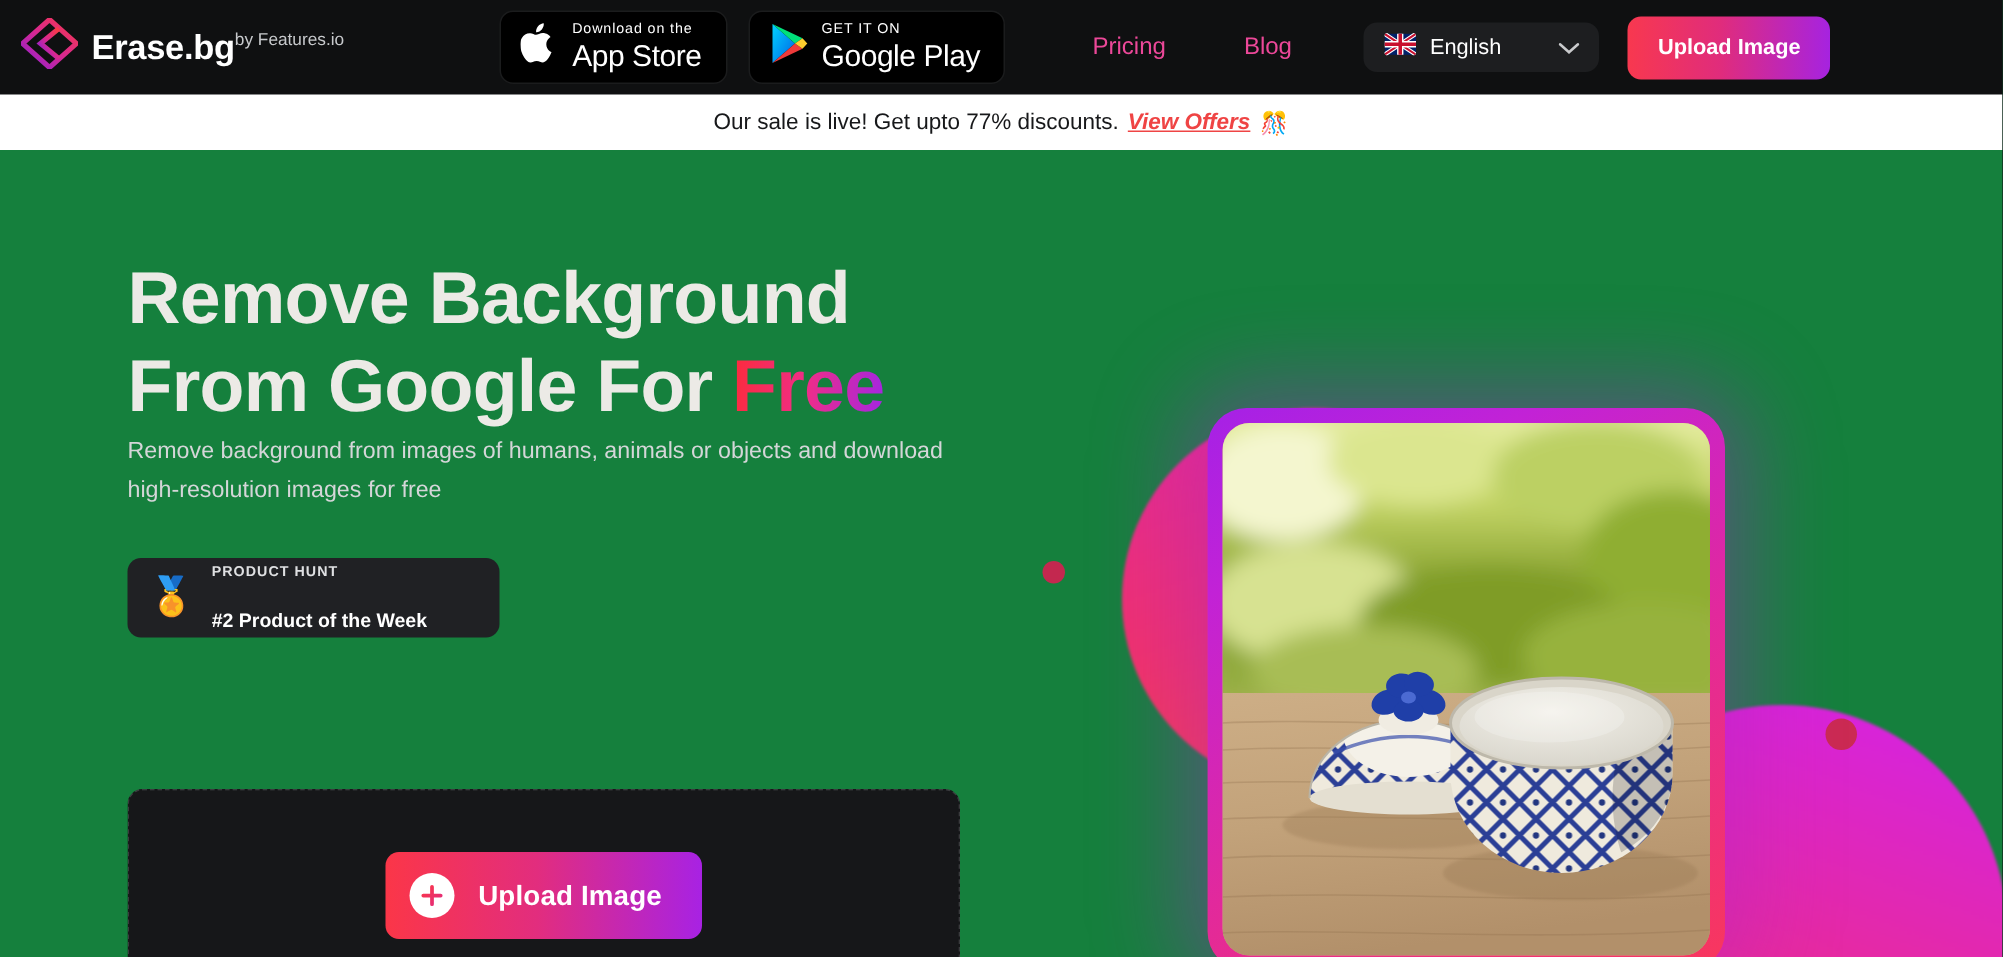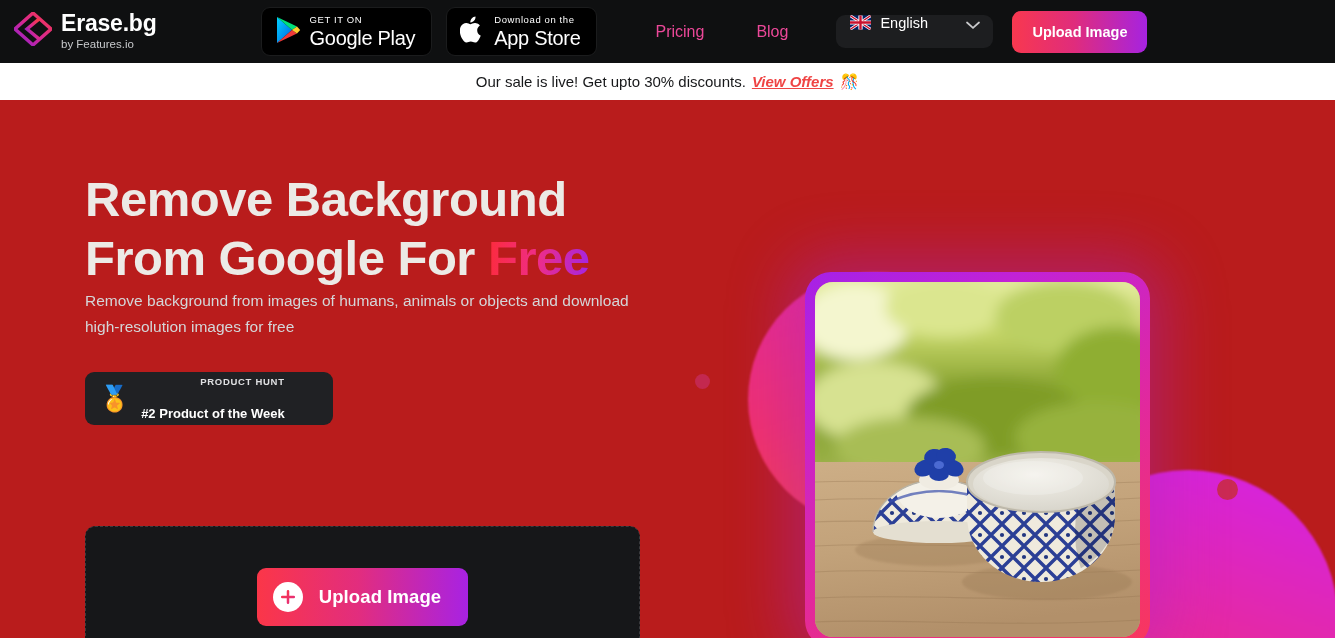--- a/index.html
+++ b/index.html
@@ -13,21 +13,21 @@
 
   
   .header {
     position:absolute; top:0; left:0;
     width:1335px; height:63px;
     background:#0f1011;
     display:flex; align-items:center;
   }
   .brand { display:flex; align-items:center; margin-left:14px; gap:9px; cursor:pointer; }
   .brand-logo { width:38px; height:34px; flex:none; }
-  .brand-text { display:flex; flex-direction:column; justify-content:center; }
+  .brand-text { display:flex; justify-content:center; }
   .brand-name {
     font-size:23px; font-weight:bold; color:#ffffff; line-height:1.05;
     letter-spacing:-0.2px;
   }
   .brand-sub { font-size:11.5px; color:#c7c9cc; line-height:1.3; margin-top:1px; }
 
   .store-btns { display:flex; gap:14px; margin-left:104px; }
   .store-btn {
     background:#000; border-radius:9px;
     display:flex; align-items:center; gap:9px;
@@ -41,21 +41,21 @@
   .apple-icon { width:25px; height:30px; flex:none; }
 
   .nav { display:flex; align-items:center; gap:0; margin-left:32px; }
   .nav a {
     color:#ec4899; font-size:16px; text-decoration:none;
     padding:8px 26px; cursor:pointer;
   }
 
   .lang {
     margin-left:22px;
-    display:flex; align-items:flex-start; gap:9px;
+    display:flex; align-items:center; gap:9px;
     background:#1d1e20; border-radius:9px;
     height:33px; padding:0 13px 0 14px; cursor:pointer;
     min-width:157px;
   }
   .flag { width:21px; height:15px; flex:none; border-radius:2px; }
   .lang-label { font-size:14.5px; color:#fff; flex:1; }
   .chev { width:14px; height:8px; flex:none; }
 
   .upload-nav {
     margin-left:19px; margin-right:10px;
@@ -79,21 +79,21 @@
   .announce-link {
     color:#ef4444; font-weight:bold; text-decoration:underline;
     margin-left:6px; cursor:pointer;font-style:italic;
   }
   .announce-emoji { margin-left:7px; font-size:15px; }
 
   
   .hero {
     position:absolute; top:100px; left:0;
     width:1335px; height:538px;
-    background:#b91c1c; overflow:hidden;
+    background:#15803d; overflow:hidden;
   }
 
   .hero-left { position:absolute; left:85px; top:70px; width:600px; }
   h1.headline {
     font-size:49px; font-weight:bold; color:#eceae6;
     line-height:1.2; letter-spacing:-0.5px;
   }
   .free {
     background:linear-gradient(95deg,#fc2b3a 0%,#ef2d87 48%,#a225e4 100%);
     -webkit-background-clip:text; background-clip:text;
@@ -107,21 +107,21 @@
   .ph-badge {
     margin-top:31px; width:248px; height:53px;
     background:#202124; border-radius:9px;
     display:flex; align-items:center; gap:11px;
     padding:0 14px; cursor:pointer;
   }
   .medal { font-size:25px; line-height:1; }
   .ph-txt { display:flex; flex-direction:column; justify-content:center; }
   .ph-small {
     font-size:9.5px; font-weight:bold; color:#dfe0e2;
-    letter-spacing:.7px; margin-bottom:20px;text-align:right;
+    letter-spacing:.7px; margin-bottom:20px;
   }
   .ph-big { font-size:13px; font-weight:bold; color:#ffffff; line-height:1.1; }
 
   .dropzone {
     position:absolute; left:85px; top:426px;
     width:555px; height:160px;
     border:1.5px dashed #3a3b3e; border-radius:10px;
     background:#161719;
     display:flex; align-items:flex-start; justify-content:center;
     padding-top:41px;
@@ -205,51 +205,51 @@
       </span>
       <div class="brand-text">
         <div class="brand-name">Erase.bg</div>
         <div class="brand-sub">by Features.io</div>
       </div>
     </div>
 
     <div class="store-btns">
       <div class="store-btn">
         <span>
+          <svg class="apple-icon" viewBox="0 0 25 30">
+            <path fill="#fff" d="M17.2 15.6c0-3.3 2.7-4.9 2.8-5-1.5-2.2-3.9-2.5-4.7-2.6-2-.2-3.9 1.2-4.9 1.2-1 0-2.6-1.2-4.2-1.1-2.2.03-4.2 1.3-5.3 3.2-2.3 3.9-.6 9.8 1.6 13 1.1 1.6 2.4 3.4 4.1 3.3 1.6-.06 2.2-1 4.2-1 1.9 0 2.5 1 4.2 1 1.7-.03 2.8-1.6 3.9-3.2 1.2-1.9 1.7-3.6 1.8-3.7-.04-.02-3.4-1.3-3.5-5.1z"></path>
+            <path fill="#fff" d="M14.2 5.6c.9-1.1 1.5-2.6 1.3-4.1-1.3.05-2.9.86-3.8 1.95-.8.96-1.5 2.5-1.3 3.97 1.4.1 2.9-.73 3.8-1.82z"></path>
+          </svg>
+        </span>
+        <div class="store-txt">
+          <span class="store-small">Download on the</span>
+          <span class="store-big">App Store</span>
+        </div>
+      </div>
+
+      <div class="store-btn">
+        <span>
           <svg class="gp-icon" viewBox="0 0 26 28">
             <defs>
               <linearGradient id="gpA" x1="0" y1="0" x2="1" y2="1">
                 <stop offset="0" stop-color="#00d2ff"></stop>
                   <stop offset="1" stop-color="#0063e5"></stop>
               </linearGradient>
             </defs>
             <path d="M2 1 L17 14 L2 27 Z" fill="url(#gpA)"></path>
             <path d="M2 1 L17 14 L22 10.5 Z" fill="#00e07b"></path>
             <path d="M2 27 L17 14 L22 17.5 Z" fill="#ee3a3a"></path>
             <path d="M22 10.5 L25.2 14 L22 17.5 L17 14 Z" fill="#ffcc2e"></path>
           </svg>
         </span>
         <div class="store-txt">
           <span class="store-small">GET IT ON</span>
           <span class="store-big">Google Play</span>
         </div>
       </div>
-
-      <div class="store-btn">
-        <span>
-          <svg class="apple-icon" viewBox="0 0 25 30">
-            <path fill="#fff" d="M17.2 15.6c0-3.3 2.7-4.9 2.8-5-1.5-2.2-3.9-2.5-4.7-2.6-2-.2-3.9 1.2-4.9 1.2-1 0-2.6-1.2-4.2-1.1-2.2.03-4.2 1.3-5.3 3.2-2.3 3.9-.6 9.8 1.6 13 1.1 1.6 2.4 3.4 4.1 3.3 1.6-.06 2.2-1 4.2-1 1.9 0 2.5 1 4.2 1 1.7-.03 2.8-1.6 3.9-3.2 1.2-1.9 1.7-3.6 1.8-3.7-.04-.02-3.4-1.3-3.5-5.1z"></path>
-            <path fill="#fff" d="M14.2 5.6c.9-1.1 1.5-2.6 1.3-4.1-1.3.05-2.9.86-3.8 1.95-.8.96-1.5 2.5-1.3 3.97 1.4.1 2.9-.73 3.8-1.82z"></path>
-          </svg>
-        </span>
-        <div class="store-txt">
-          <span class="store-small">Download on the</span>
-          <span class="store-big">App Store</span>
-        </div>
-      </div>
     </div>
 
     <nav class="nav">
       <a>Pricing</a>
       <a>Blog</a>
     </nav>
 
     <div class="lang">
       <span>
         <svg class="flag" viewBox="0 0 30 20">
@@ -265,21 +265,21 @@
         <svg class="chev" viewBox="0 0 14 8">
             <path d="M1 1.5 L7 6.8 L13 1.5" fill="none" stroke="#c9cacc" stroke-width="1.7" stroke-linecap="round"></path>
           </svg>
       </span>
     </div>
 
     <button class="upload-nav">Upload Image</button>
   </div>
 
   <div class="announce">
-    <span>Our sale is live! Get upto 30% discounts.</span>
+    <span>Our sale is live! Get upto 77% discounts.</span>
     <span class="announce-link">View Offers</span>
     <span class="announce-emoji">🎊</span>
   </div>
 
   <div class="hero">
 
     <div class="hero-left">
       <h1 class="headline">
         <span>Remove Background</span><br>
         <span>From Google For </span><span class="free">Free</span>

